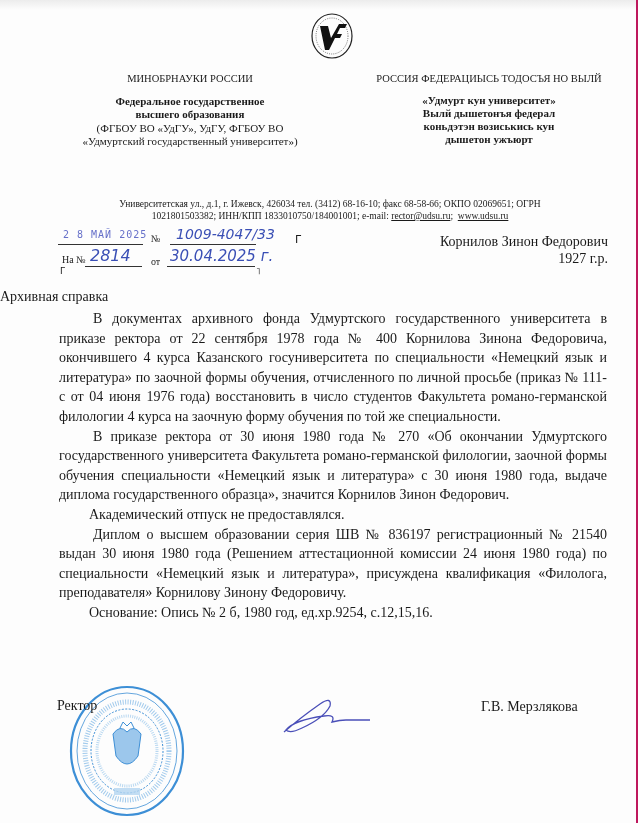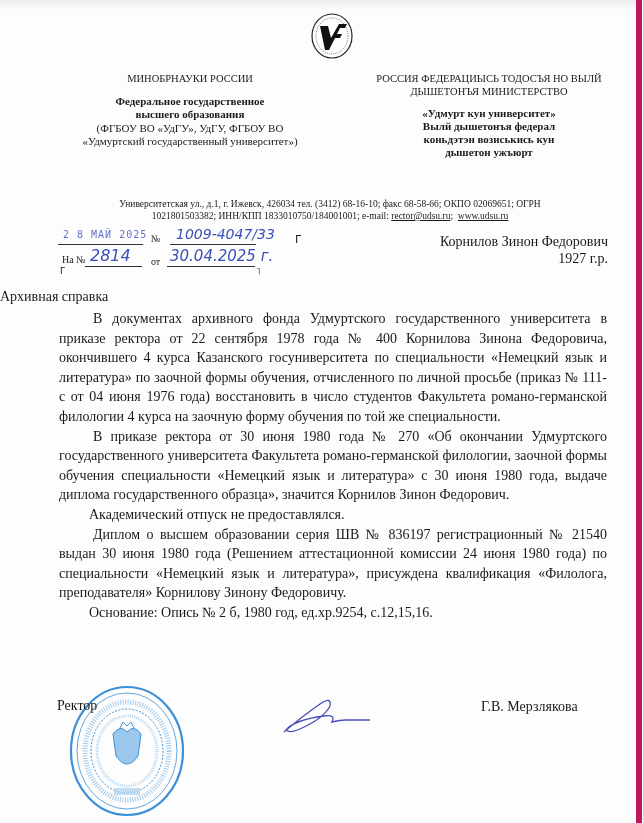--- a/index.html
+++ b/index.html
@@ -6,21 +6,21 @@
   body {
     width: 643px; height: 823px; overflow: hidden;
     background: #ffffff;
     font-family: "Liberation Serif", "DejaVu Serif", serif;
     color: #1a1a1a;
     position: relative;
   }
   .page {
     position: absolute; left: 0; top: 0; width: 636px; height: 823px;
     background: #fdfdfd;
-    border-right: 6px solid #be185d;
+    border-right: 2px solid #be185d;
   }
   .topshade {
     position: absolute; left: 0; top: 0; width: 636px; height: 10px;
     background: linear-gradient(#ececec, #fdfdfd);
   }
   .logo { position: absolute; left: 309px; top: 8px; width: 46px; height: 52px; }
   .hdr-left {
     position: absolute; left: 60px; top: 72px; width: 260px; text-align: center;
     font-size: 11px; line-height: 13.5px;
   }
@@ -70,21 +70,20 @@
     <div class="ministry">МИНОБРНАУКИ РОССИИ</div>
     <div class="b">Федеральное государственное</div>
     <div class="b">высшего образования</div>
     <div>(ФГБОУ ВО «УдГУ», УдГУ, ФГБОУ ВО</div>
     <div>«Удмуртский государственный университет»)</div>
   </div>
 
   <div class="hdr-right">
     <div class="ministry">
       <div>РОССИЯ ФЕДЕРАЦИЫСЬ ТОДОСЪЯ НО ВЫЛЙ</div>
-      <div>ДЫШЕТОНЪЯ  МИНИСТЕРСТВО</div>
     </div>
     <div class="b">«Удмурт кун университет»</div>
     <div class="b">Вылй дышетонъя федерал</div>
     <div class="b">коньдэтэн возиськись кун</div>
     <div class="b">дышетон ужъюрт</div>
   </div>
 
   <div class="contacts">
     <div>Университетская ул., д.1, г. Ижевск, 426034 тел. (3412) 68-16-10; факс 68-58-66; ОКПО 02069651;  ОГРН</div>
     <div><span>1021801503382; ИНН/КПП 1833010750/184001001; e-mail: </span><a>rector@udsu.ru</a><span style="white-space:pre">;  </span><a>www.udsu.ru</a></div>

